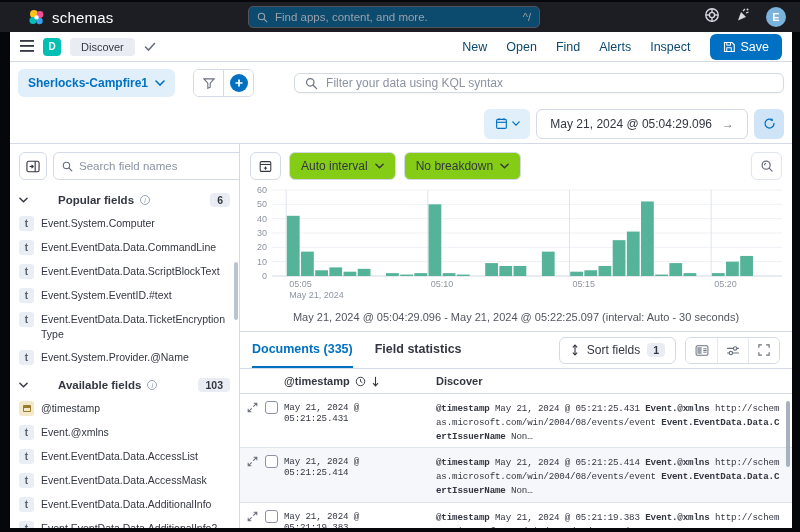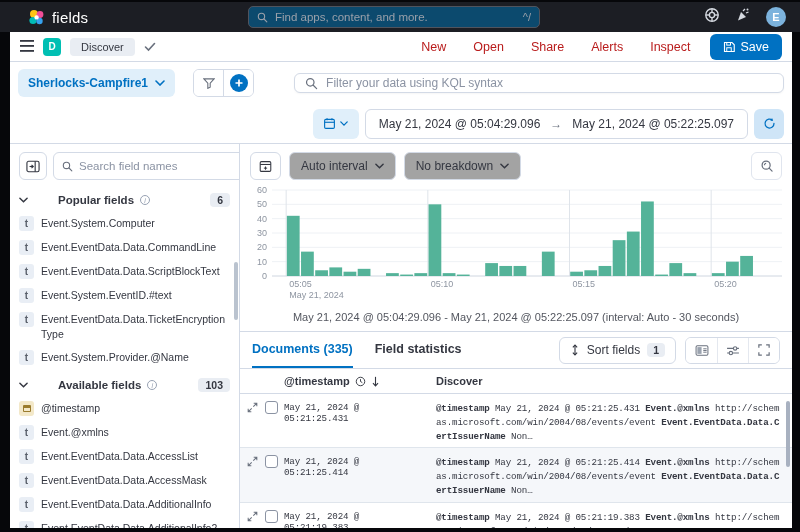--- a/index.html
+++ b/index.html
@@ -27,21 +27,21 @@
   .app { position:absolute; top:32px; left:10px; right:8px; bottom:4px; background:#fff; overflow:hidden;
          display:flex; flex-direction:column; }
 
   
   .navbar { height:30px; border-bottom:1px solid #d3dae6; display:flex; align-items:center;
             padding:0 10px; gap:9px; flex:0 0 auto; }
   .app-badge { width:18px; height:18px; border-radius:4px; background:#00bfb3; color:#fff;
                font-size:10px; font-weight:700; display:flex; align-items:center; justify-content:center; }
   .app-pill { background:#e9edf3; border-radius:4px; padding:3px 11px; font-size:11px; color:#343741; }
   .nav-right { margin-left:auto; display:flex; align-items:center; gap:19px; }
-  .nav-link { color:#b91c1c; font-size:12.5px; font-weight:500; cursor:pointer;margin-left:8px; }
+  .nav-link { color:#0c4a6e; font-size:12.5px; font-weight:500; cursor:pointer; }
   .save-btn { background:#0071c2; color:#fff; border:none; border-radius:6px; height:26px;
               padding:0 13px; font-size:12.5px; font-weight:500; display:flex; align-items:center; gap:6px;
               font-family:"Liberation Sans",sans-serif; }
 
   
   .querybar { height:42px; display:flex; align-items:center; padding:0 8px; gap:18px; flex:0 0 auto; }
   .dv-btn { background:#e0effa; color:#0071c2; border:none; border-radius:6px; height:28px;
             padding:0 10px; font-size:12px; font-weight:700; display:flex; align-items:center; gap:7px;
             font-family:"Liberation Sans",sans-serif; }
   .filter-group { display:flex; border:1px solid #d3dae6; border-radius:6px; height:28px; overflow:hidden; }
@@ -92,21 +92,21 @@
   .ficon.date { background:#f3e8c9; }
   .ficon.date i { display:block; width:8px; height:7px; border:1px solid #9a7b2d; border-top:3px solid #9a7b2d;
                   border-radius:1px; }
   .ficon i { font-style:normal; }
   .fname { font-size:10.5px; color:#343741; line-height:1.4; word-break:break-all; }
   .side-thumb { position:absolute; right:1px; top:118px; width:4px; height:58px; background:#bac3cf; border-radius:2px; }
 
   
   .main { flex:1; display:flex; flex-direction:column; min-width:0; position:relative; }
   .chart-toolbar { display:flex; align-items:center; gap:8px; padding:8px 10px 0 10px; flex:0 0 auto; }
-  .tb-pill { border:1px solid #d3dae6; border-radius:6px; height:28px; background:#a3a3a3; padding:0 11px;
+  .tb-pill { border:1px solid #d3dae6; border-radius:6px; height:28px; background:#84cc16; padding:0 11px;
              font-size:12px; color:#343741; display:flex; align-items:center; gap:7px;
              font-family:"Liberation Sans",sans-serif; }
   .tb-icon-btn { border:1px solid #d3dae6; border-radius:6px; height:28px; width:31px; background:#fff;
                  display:flex; align-items:center; justify-content:center; }
   .lens-btn { margin-left:auto; border:1px solid #e0e5ee; border-radius:6px; height:28px; width:31px;
               background:#fff; display:flex; align-items:center; justify-content:center; }
   .chart-wrap { margin:4px 6px 0 4px; flex:0 0 auto; }
   .ax { font-size:9px; fill:#8e95a1; font-family:"Liberation Sans",sans-serif; }
   .chart-footer { text-align:center; font-size:11px; color:#53565f; padding:5px 0 8px;
                   border-bottom:1px solid #d3dae6; flex:0 0 auto; }
@@ -151,21 +151,21 @@
 
   <div class="topbar">
     <div class="brand">
       <svg width="17" height="17" viewBox="0 0 17 17">
         <circle cx="6" cy="5" r="4" fill="#fec514"></circle>
         <circle cx="12" cy="5.5" r="3.4" fill="#f04e98"></circle>
         <circle cx="5" cy="11.5" r="3.6" fill="#02bcb7"></circle>
         <circle cx="11.5" cy="12" r="3.2" fill="#36a2ef"></circle>
         <circle cx="8.6" cy="8.4" r="2.2" fill="#fff"></circle>
       </svg>
-      <span class="brand-text">fields</span>
+      <span class="brand-text">schemas</span>
     </div>
     <div class="gsearch">
       <svg width="11" height="11" viewBox="0 0 16 16">
         <circle cx="6.5" cy="6.5" r="4.6" fill="none" stroke="#9aa0aa" stroke-width="1.6"></circle>
         <line x1="10.2" y1="10.2" x2="14.3" y2="14.3" stroke="#9aa0aa" stroke-width="1.6" stroke-linecap="round"></line>
       </svg>
       <input placeholder="Find apps, content, and more." style="">
       <span class="kbd-hint">^/</span>
     </div>
     <div class="top-icons">
@@ -204,21 +204,21 @@
       <span class="app-badge">D</span>
       <span class="app-pill">Discover</span>
       <span>
         <svg width="12" height="10" viewBox="0 0 12 10">
           <path d="M1.5 5 L4.5 8 L10.5 1.5" fill="none" stroke="#69707d" stroke-width="1.6" stroke-linecap="round"></path>
         </svg>
       </span>
       <div class="nav-right">
         <span class="nav-link">New</span>
         <span class="nav-link">Open</span>
-        <span class="nav-link">Share</span>
+        <span class="nav-link">Find</span>
         <span class="nav-link">Alerts</span>
         <span class="nav-link">Inspect</span>
         <button class="save-btn">
           <svg width="12" height="12" viewBox="0 0 16 16">
             <path d="M2 2 h10 l3 3 v9 H2 Z" fill="none" stroke="#fff" stroke-width="1.5"></path>
             <rect x="5" y="9" width="6" height="5" fill="none" stroke="#fff" stroke-width="1.3"></rect>
             <rect x="5" y="2" width="5" height="3.5" fill="none" stroke="#fff" stroke-width="1.3"></rect>
           </svg>
           <span>Save</span>
         </button>
@@ -265,21 +265,20 @@
           <line x1="5" y1="1.5" x2="5" y2="4" stroke="#0071c2" stroke-width="1.4"></line>
           <line x1="11" y1="1.5" x2="11" y2="4" stroke="#0071c2" stroke-width="1.4"></line>
         </svg>
         <svg width="8" height="5" viewBox="0 0 10 6">
           <path d="M1 1 L5 5 L9 1" fill="none" stroke="#0071c2" stroke-width="1.6" stroke-linecap="round"></path>
         </svg>
       </button>
       <div class="date-field">
         <span>May 21, 2024 @ 05:04:29.096</span>
         <span class="range-arrow">→</span>
-        <span>May 21, 2024 @ 05:22:25.097</span>
       </div>
       <button class="refresh-btn">
         <svg width="13" height="13" viewBox="0 0 16 16">
           <path d="M13.5 8 A5.5 5.5 0 1 1 11.6 3.9" fill="none" stroke="#0071c2" stroke-width="1.6" stroke-linecap="round"></path>
           <path d="M11.2 1.2 L12 4.2 L9 4.9 Z" fill="#0071c2"></path>
         </svg>
       </button>
     </div>
 
     <div class="content">

